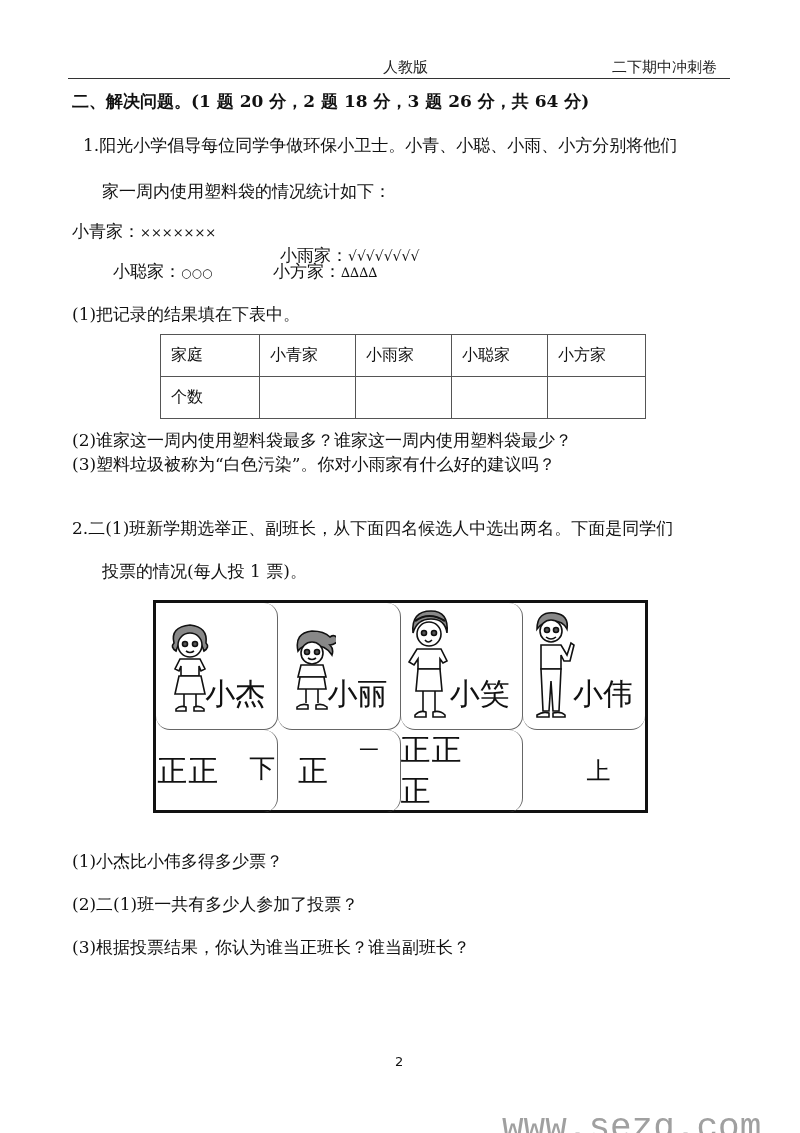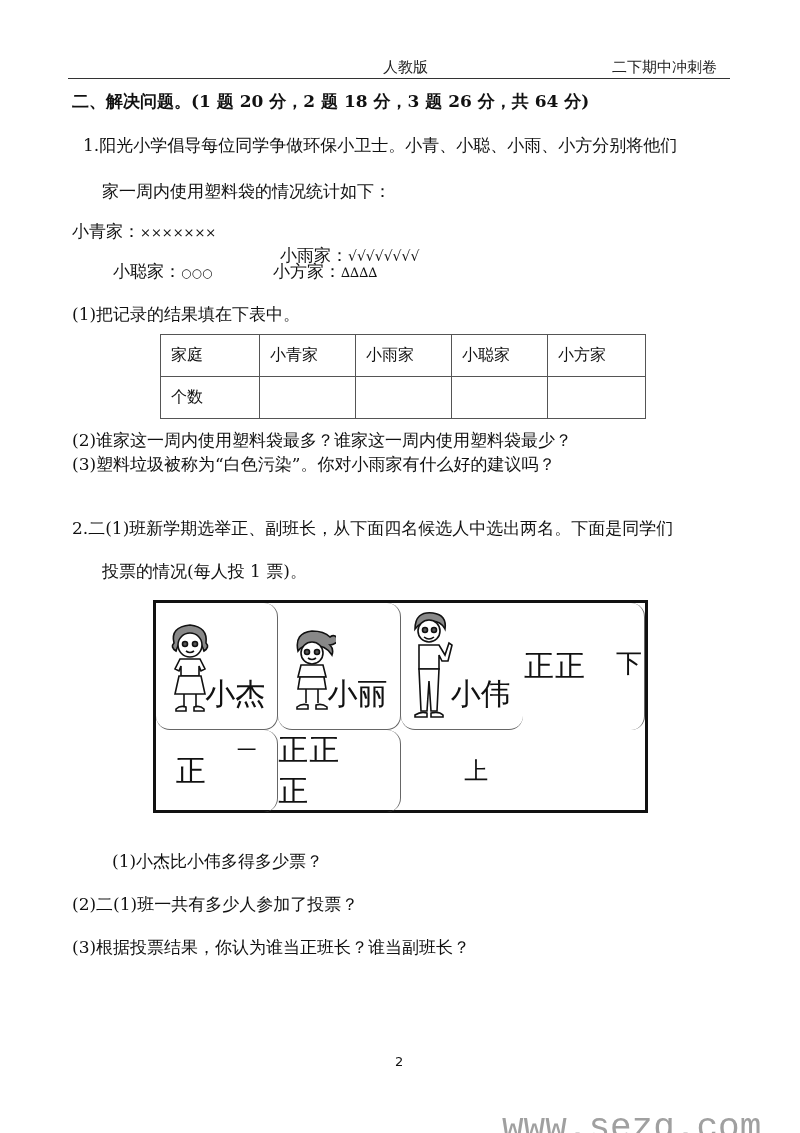--- a/index.html
+++ b/index.html
@@ -107,20 +107,37 @@
           <circle cx="29" cy="27" r="2.5" fill="#555"></circle>
         <path d="M20 33 q4 3 8 0"></path>
         <path d="M13 40 h22 l3 12 h-28z" fill="#fff"></path>
         <path d="M12 52 h24 l2 12 h-28z" fill="#fff"></path>
         <path d="M18 64 v14 M30 64 v14"></path>
         <path d="M9 82 q5 -4 11 -2 v4 h-11z M28 80 q6 -2 11 2 v2 h-11z" fill="#fff"></path>
       </g>
     </svg>
     <span class="kname">小丽</span>
   </div>
+  <div class="cell">
+    <svg class="kid" style="bottom:2px; left:6px;" width="44" height="120" viewBox="0 0 44 120">
+      <g fill="none" stroke="#111" stroke-width="1.6">
+        <path d="M6 26 q-2 -22 18 -22 q18 0 16 22 q-2 -14 -16 -14 q-14 0 -18 14z" fill="#888"></path>
+        <path d="M8 14 q14 -10 30 0" stroke-width="2.2"></path>
+        <circle cx="22" cy="27" r="12" fill="#fff"></circle>
+        <circle cx="17" cy="26" r="2.5" fill="#555"></circle>
+          <circle cx="27" cy="26" r="2.5" fill="#555"></circle>
+        <path d="M18 33 q3 4 7 0"></path>
+        <path d="M10 42 h24 l6 12 l-4 2 l-3 -4 v10 h-22 v-10 l-4 6 l-5 -3z" fill="#fff"></path>
+        <path d="M11 62 h22 l2 22 h-26z" fill="#fff"></path>
+        <path d="M16 84 v20 M28 84 v20"></path>
+        <path d="M8 108 q5 -5 11 -3 v5 h-11z M26 105 q7 -2 12 3 v2 h-12z" fill="#fff"></path>
+      </g>
+    </svg>
+    <span class="kname">小笑</span>
+  </div>
   <div class="cell last">
     <svg class="kid" style="bottom:4px; left:8px;" width="44" height="116" viewBox="0 0 44 116">
       <g fill="none" stroke="#111" stroke-width="1.6">
         <path d="M6 20 q0 -18 18 -16 q14 2 12 16 q-4 -8 -14 -8 q-10 0 -16 8z" fill="#888"></path>
         <circle cx="20" cy="22" r="11" fill="#fff"></circle>
         <circle cx="16" cy="21" r="2.5" fill="#555"></circle>
           <circle cx="25" cy="21" r="2.5" fill="#555"></circle>
         <path d="M15 28 q5 4 10 0" fill="#fff"></path>
         <path d="M10 36 h20 l6 10 l4 -12 l3 2 l-4 16 l-6 0 l-3 -6 v14 h-20z" fill="#fff"></path>
         <path d="M10 60 h20 l-2 42 h-6 l-2 -30 l-2 30 h-6z" fill="#fff"></path>
@@ -149,18 +166,18 @@
     </span>
   </div>
   <div class="cell bot last">
     <span class="tally">
       <span></span>
         <span style="font-size:24px;">上</span>
     </span>
   </div>
 </div>
 
-<div class="abs p" style="left:72px; top:850px;margin-left:40px;">(1)小杰比小伟多得多少票？</div>
+<div class="abs p" style="left:72px; top:850px;">(1)小杰比小伟多得多少票？</div>
 <div class="abs p" style="left:72px; top:893px;">(2)二(1)班一共有多少人参加了投票？</div>
 <div class="abs p" style="left:72px; top:936px;">(3)根据投票结果，你认为谁当正班长？谁当副班长？</div>
 
 <div class="abs pgnum">2</div>
 <div class="abs wm">www.sezq.com</div>
 
 </body></html>

